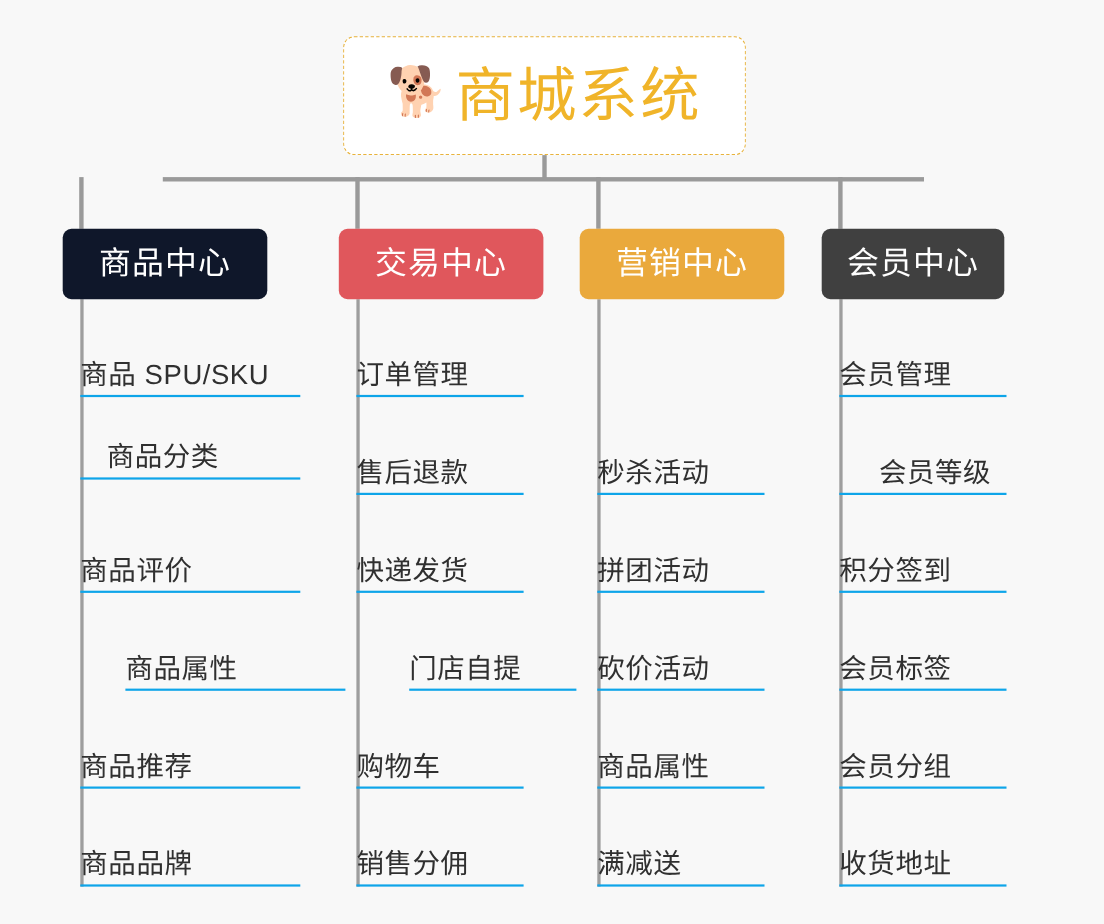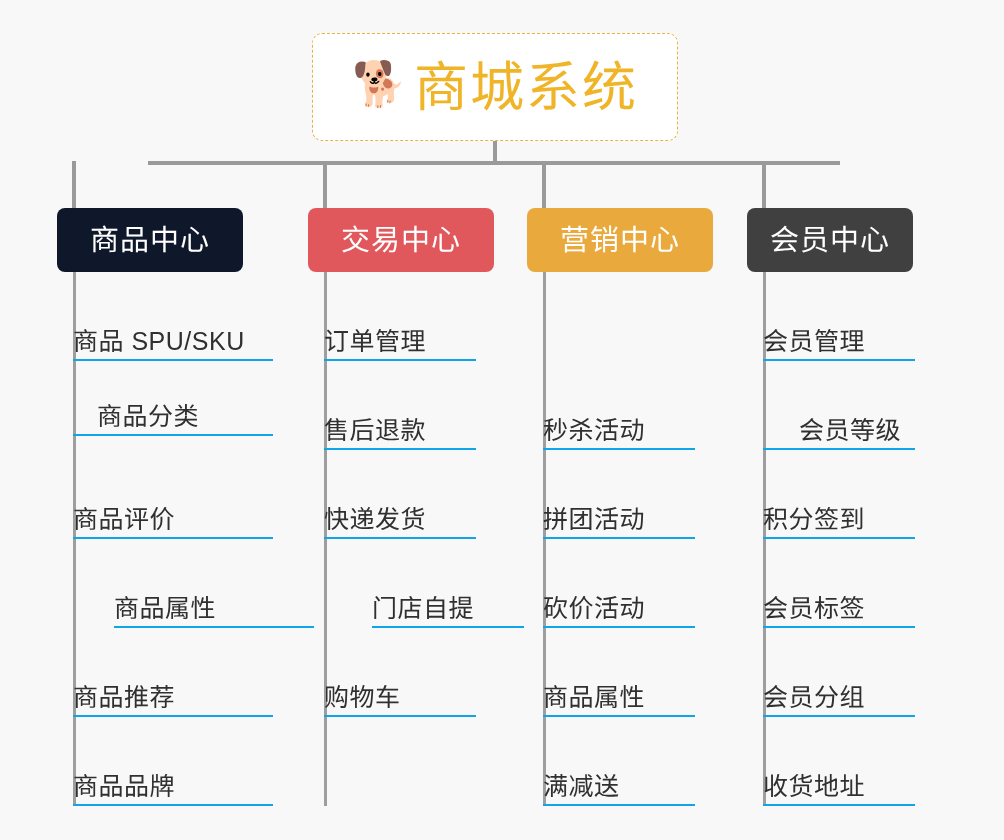--- a/index.html
+++ b/index.html
@@ -170,20 +170,23 @@
         </div>
         <div class="leaf" style="top: 178px; width: 152px;">
           <span class="leaf-label">快递发货</span>
         </div>
         <div class="leaf" style="top: 267px; width: 152px; margin-left: 48px;">
           <span class="leaf-label">门店自提</span>
         </div>
         <div class="leaf" style="top: 356px; width: 152px;">
           <span class="leaf-label">购物车</span>
         </div>
+        <div class="leaf" style="top: 445px; width: 152px;">
+          <span class="leaf-label">销售分佣</span>
+        </div>
       </div>
       <div class="branch" style="left: 543px; width: 152px; height: 534px;">
         <div class="spine" style="height: 534px;"></div>
         <div class="leaf" style="top: 89px; width: 152px;">
           <span class="leaf-label">秒杀活动</span>
         </div>
         <div class="leaf" style="top: 178px; width: 152px;">
           <span class="leaf-label">拼团活动</span>
         </div>
         <div class="leaf" style="top: 267px; width: 152px;">

